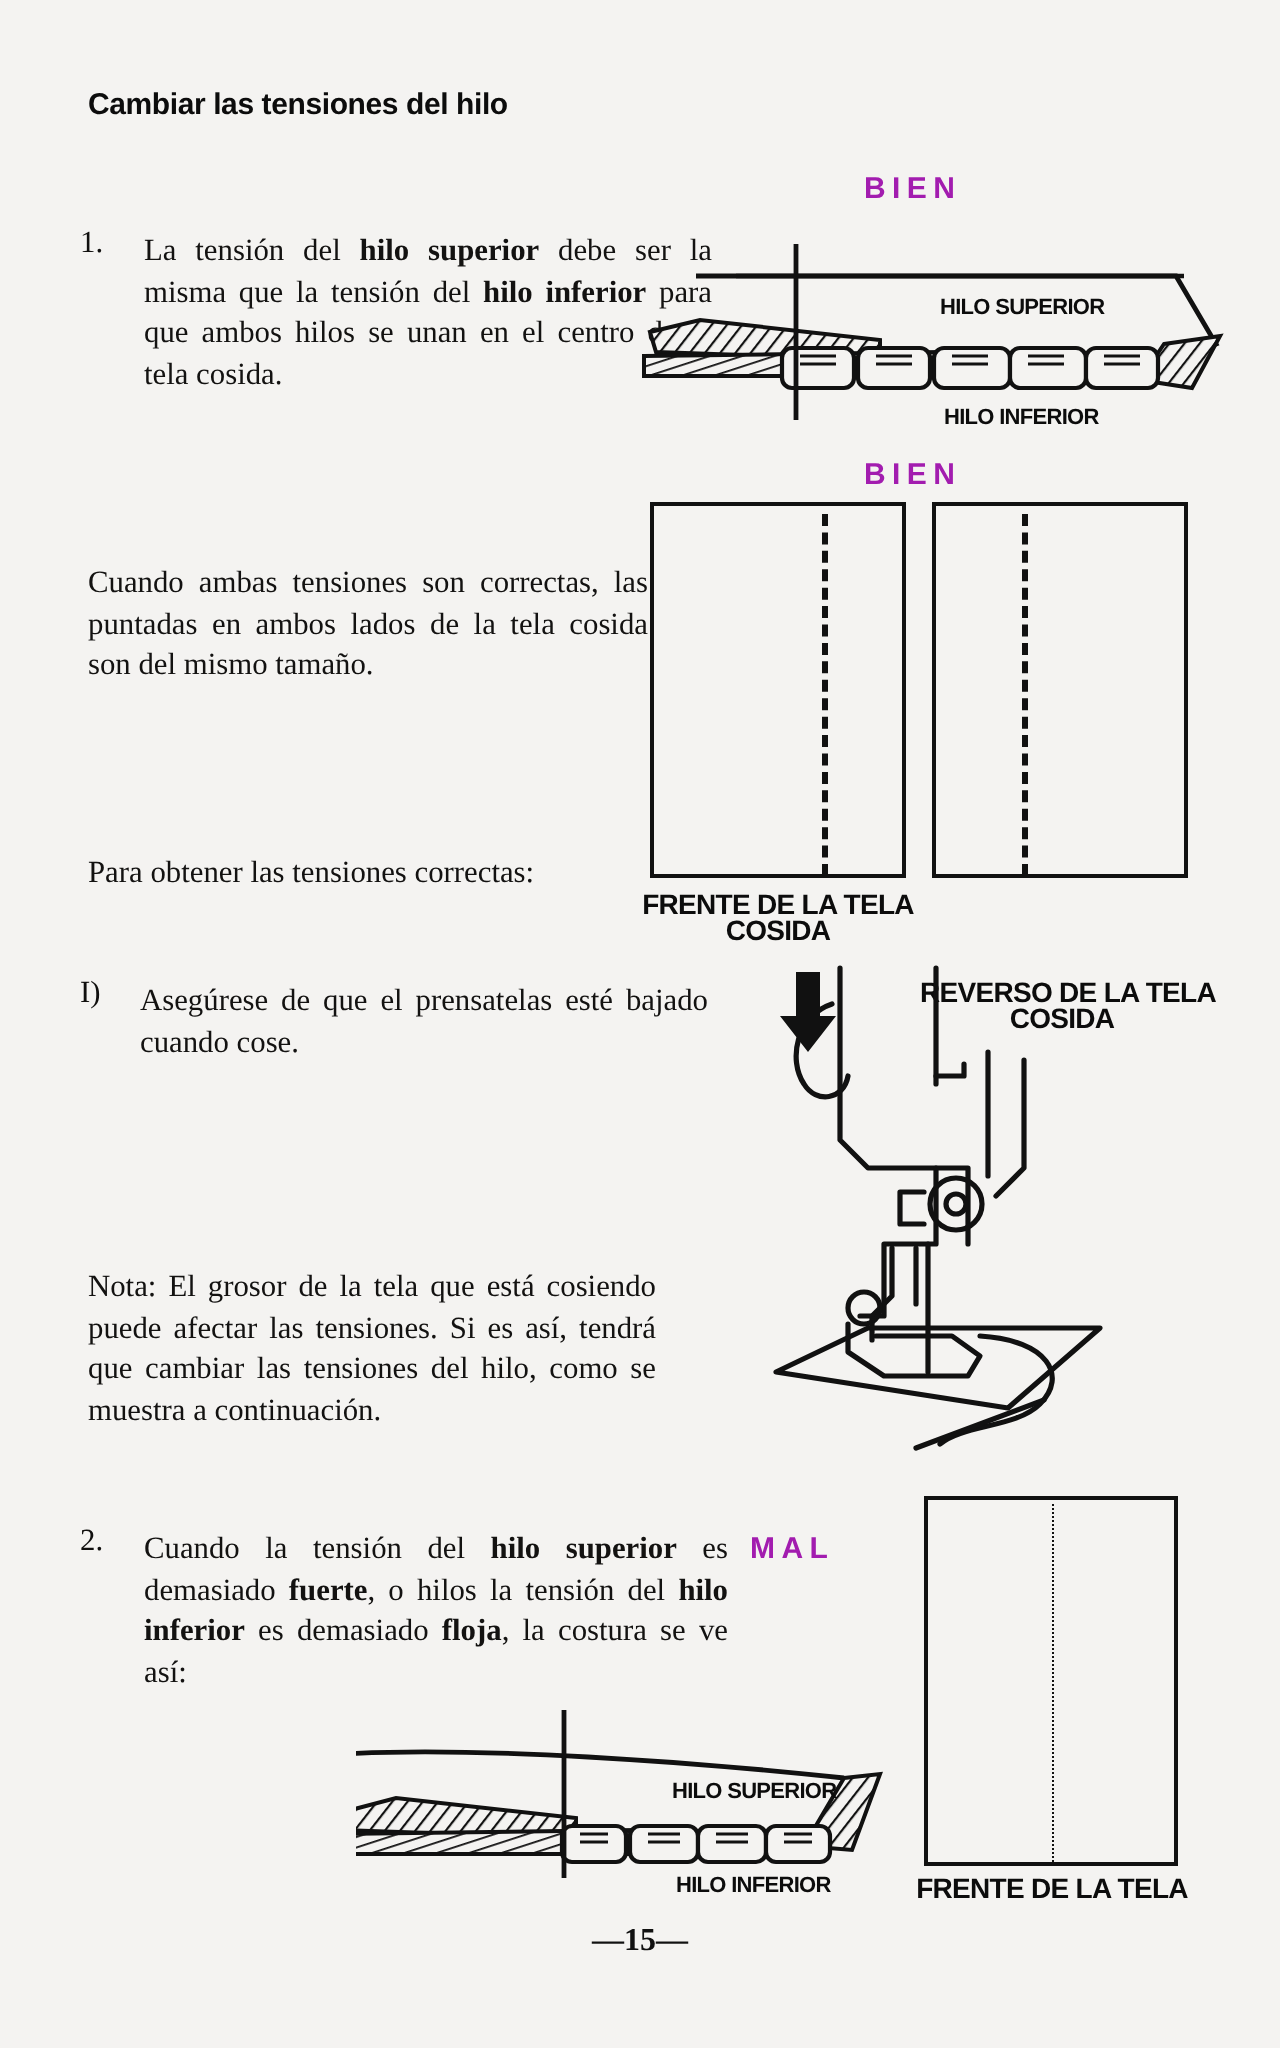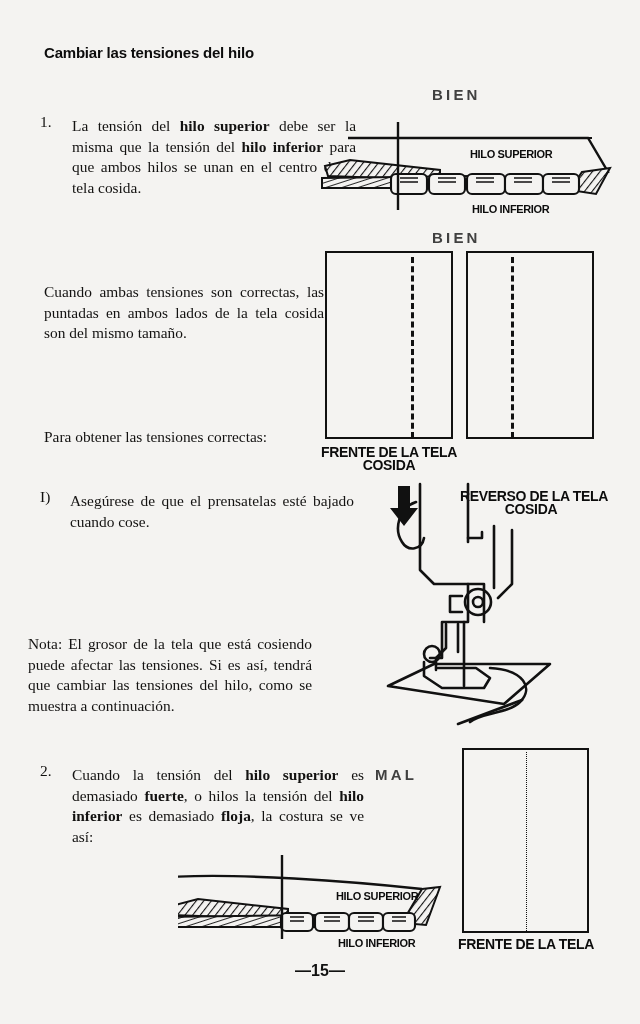--- a/index.html
+++ b/index.html
@@ -36,40 +36,40 @@
     position:absolute;left:0;top:0;
     font-size:15.4px;line-height:20.6px;
   }
   .hang.roman{padding-left:26px;}
 
   .p1{position:absolute;left:40px;top:112px;width:292px;}
   .p2{position:absolute;left:40px;top:278px;width:288px;}
   .p3{position:absolute;left:40px;top:423px;width:288px;}
   .p4{position:absolute;left:40px;top:487px;width:292px;}
   .p5{position:absolute;left:40px;top:553px;width:296px;}
-  .p6{position:absolute;left:24px;top:630px;width:292px;}
+  .p6{position:absolute;left:40px;top:630px;width:292px;}
   .p7{position:absolute;left:40px;top:761px;width:300px;}
 
   
   .lbl{
     font-family:"Liberation Sans", sans-serif;
     font-weight:bold;
     font-size:14px;
     letter-spacing:-0.35px;
     color:#0c0c0c;
     text-align:center;
     line-height:13px;
     white-space:nowrap;
   }
   .verdict{
     font-family:"Liberation Sans", sans-serif;
     font-weight:bold;
     font-size:15px;
     letter-spacing:3.2px;
-    color:#404040;
+    color:#a21caf;
     position:absolute;
     white-space:nowrap;
   }
 
   
   .fig{position:absolute;}
 
   
   .v-bien1{left:432px;top:86px;}
   .v-bien2{left:432px;top:229px;}
@@ -100,21 +100,21 @@
   }
 
   .cap-a{position:absolute;left:318px;top:446px;width:142px;}
   .cap-b{position:absolute;left:460px;top:446px;width:142px;margin-top:44px;}
   .cap-c{position:absolute;left:455px;top:938px;width:142px;}
 
   
   .pageno{
     position:absolute;left:0;right:0;top:962px;
     text-align:center;
-    font-family:Liberation Sans, sans-serif;
+    font-family:Liberation Serif, serif;
     font-weight:bold;
     font-size:16px;
     letter-spacing:0px;
     color:#111;
   }
 
   
   .th-lbl{
     position:absolute;
     font-family:"Liberation Sans", sans-serif;

